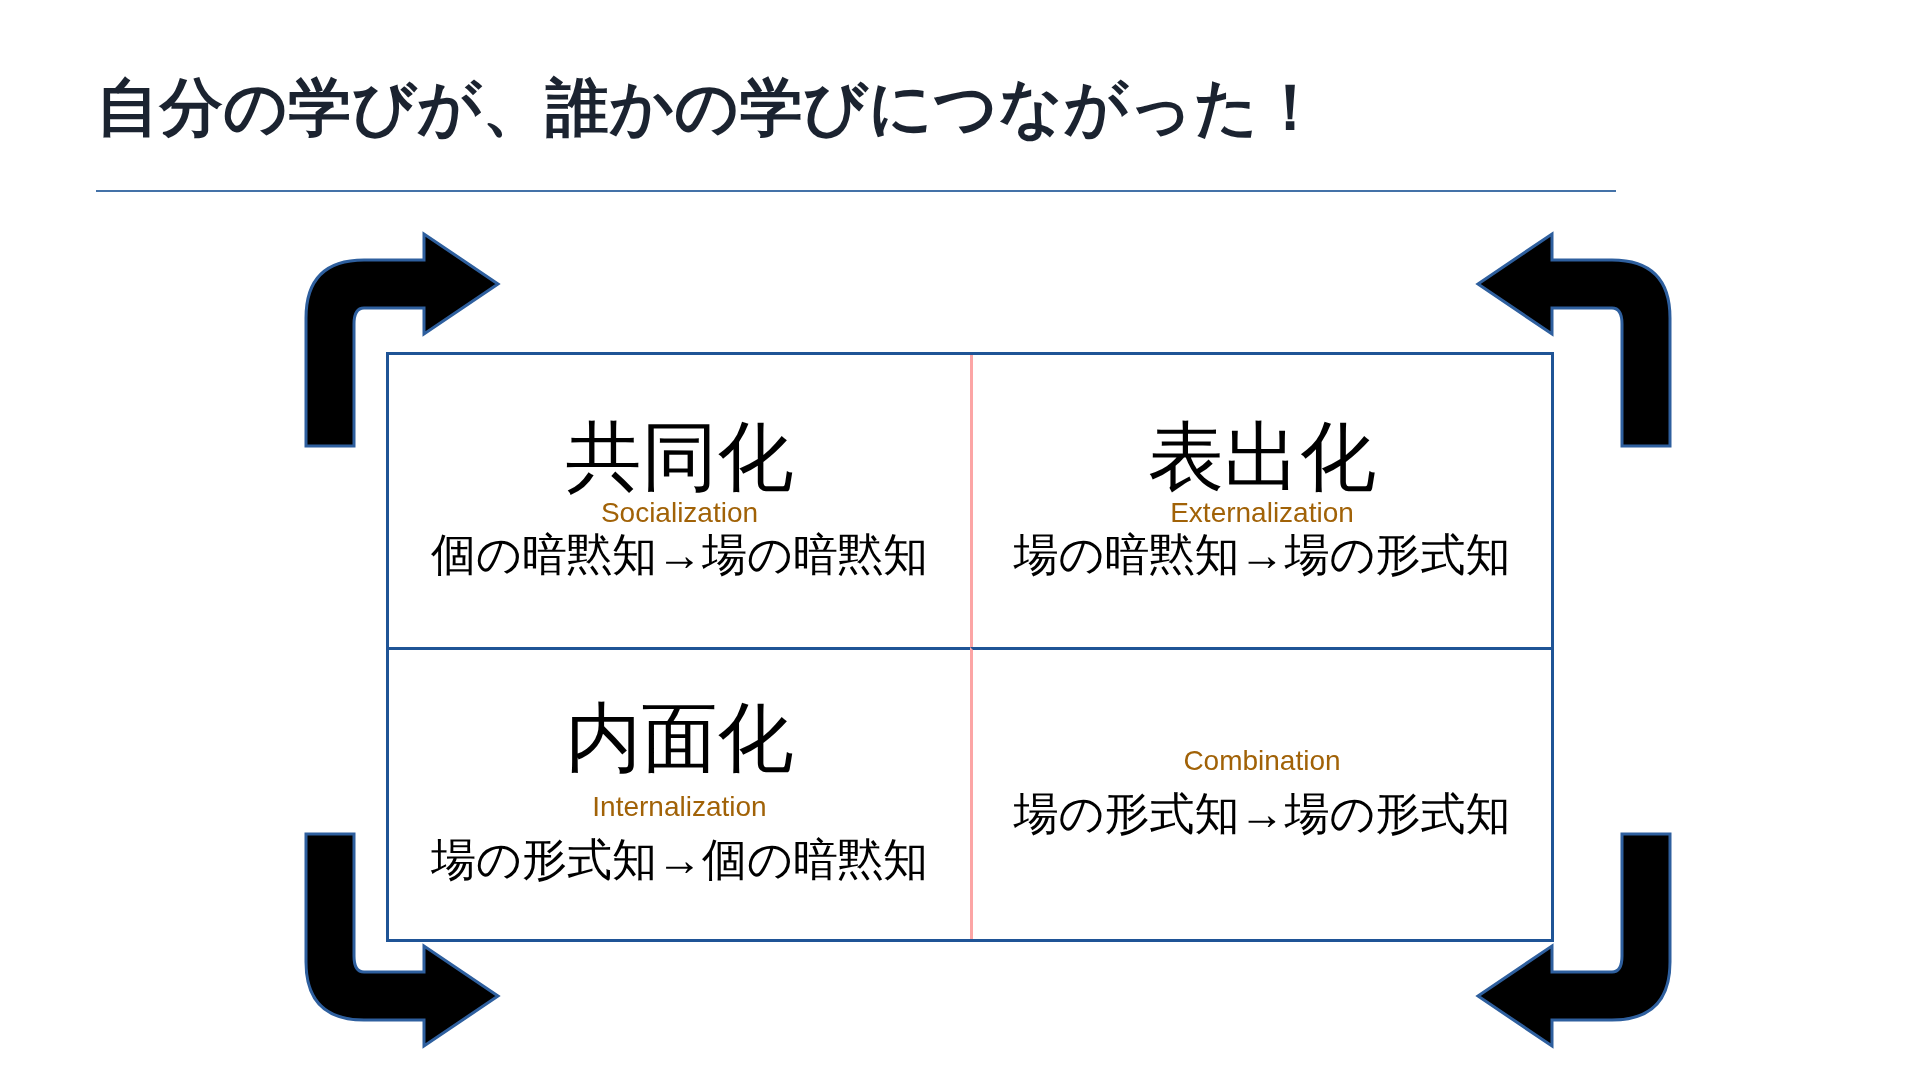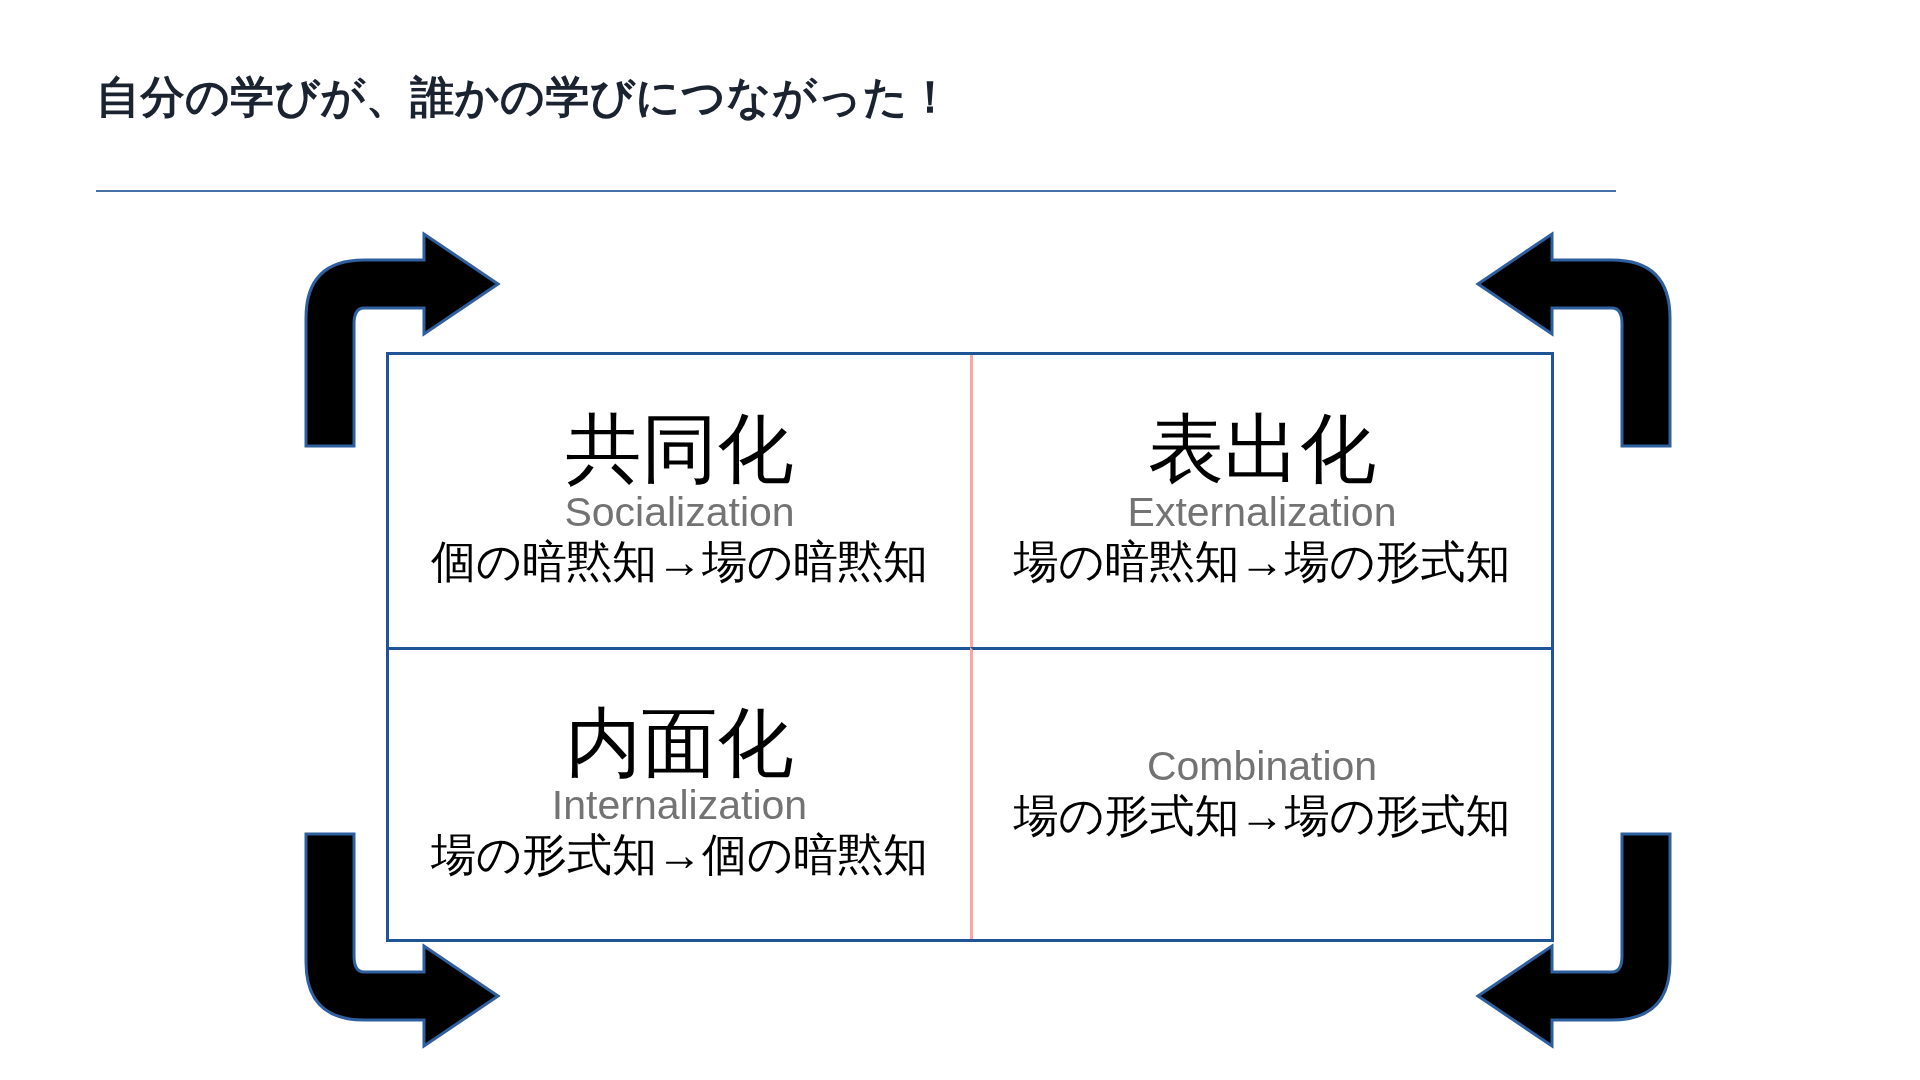--- a/index.html
+++ b/index.html
@@ -15,21 +15,21 @@
     overflow: hidden;
     font-family: "Liberation Sans", "DejaVu Sans", sans-serif;
     color: #000000;
   }
 
   
   #slide-title {
     position: absolute;
     left: 96px;
     top: 74px;
-    font-size: 44px;
+    font-size: 63px;
     font-weight: bold;
     letter-spacing: 0.01em;
     color: #1b2330;
     white-space: nowrap;
     line-height: 1.05;
   }
   #title-rule {
     position: absolute;
     left: 96px;
     top: 190px;
@@ -55,35 +55,35 @@
   }
   .quadrant {
     box-sizing: border-box;
     display: flex;
     flex-direction: column;
     justify-content: center;
     padding: 6px 4px 10px 4px;
     text-align: center;
   }
   .quadrant.col-right { border-left: 3px solid #fca5a5; }
-  .quadrant.row-bottom { border-top: 3px solid #1f5496; }
+  .quadrant.row-bottom { border-top: 3px solid #1f5496; gap: 12px; }
 
   .q-jp-title {
     font-size: 76px;
     line-height: 1.02;
     font-weight: 400;
     color: #000000;
     margin-bottom: 2px;
     white-space: nowrap;
   }
   .q-en {
-    font-size: 41px;
+    font-size: 28px;
     line-height: 1.12;
     font-weight: 400;
-    color: #737373;
+    color: #a16207;
     white-space: nowrap;
   }
   .q-flow {
     font-size: 45px;
     line-height: 1.15;
     font-weight: 400;
     color: #000000;
     white-space: nowrap;
   }
 

